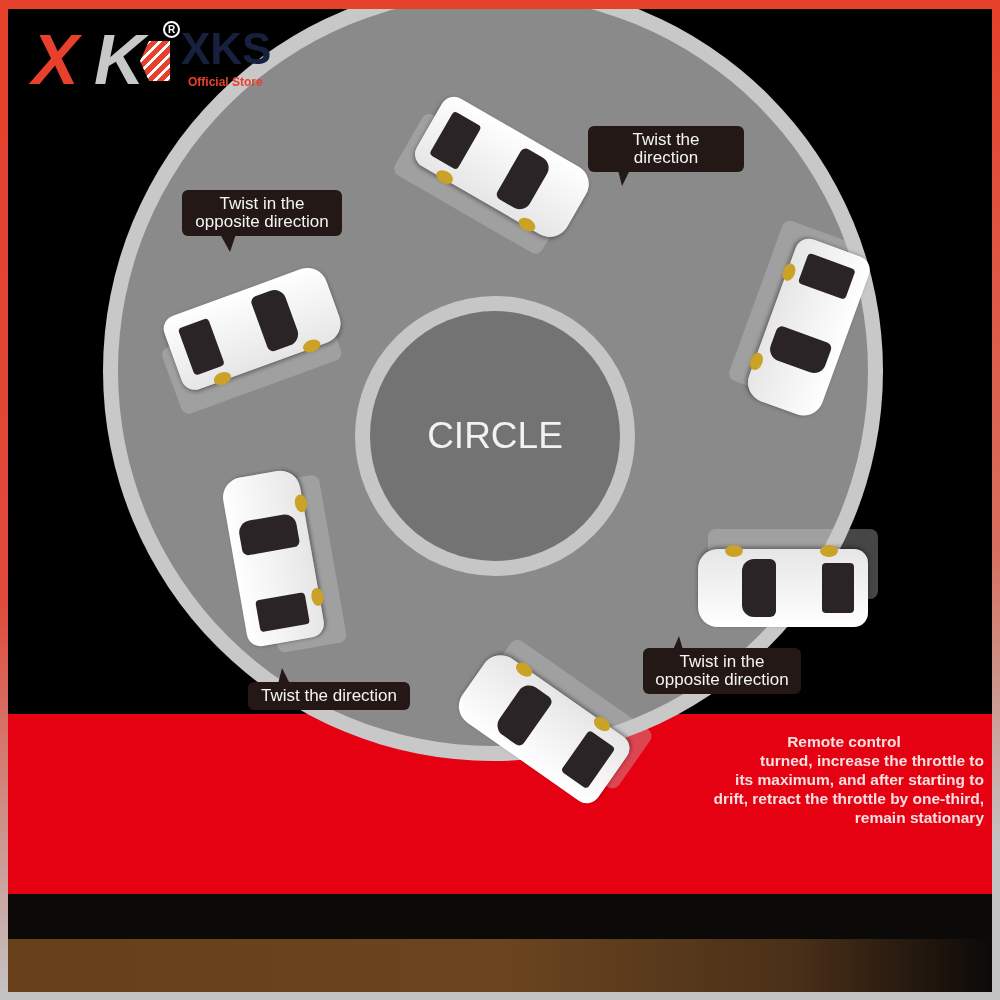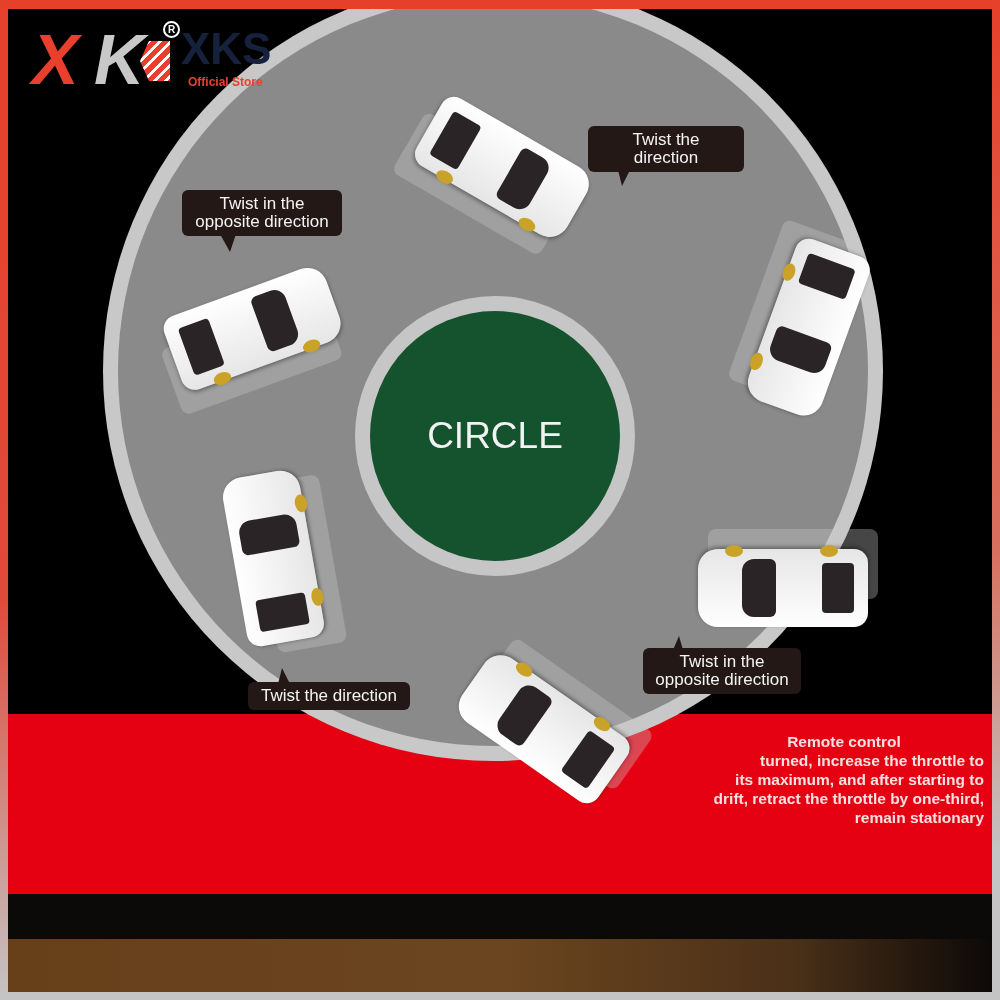--- a/index.html
+++ b/index.html
@@ -9,21 +9,21 @@
   .border-left { position:absolute; left:0; top:0; width:8px; height:1000px; background:linear-gradient(#e5402a,#e04a3a 60%,#c9a8a4 90%,#c4c4c4); }
   .border-right { position:absolute; right:0; top:0; width:8px; height:1000px; background:linear-gradient(#e5402a,#d8705f 55%,#c4c4c4 85%); }
   .border-bottom { position:absolute; left:0; bottom:0; width:1000px; height:8px; background:#c4c4c4; }
   .canvas { position:absolute; left:8px; top:9px; width:984px; height:983px; background:#000; overflow:hidden; }
   .red-band { position:absolute; left:0; top:705px; width:984px; height:180px; background:#e50012; }
   .dark-band { position:absolute; left:0; top:885px; width:984px; height:45px; background:#0c0a09; }
   .brown-band { position:absolute; left:0; top:930px; width:984px; height:53px; background:linear-gradient(90deg,#67401a 0%,#6b451f 50%,#4a3018 80%,#0c0908 100%); }
   .track-outer { position:absolute; left:95px; top:-28px; width:780px; height:780px; border-radius:50%; background:#c8c8c8; }
   .track { position:absolute; left:110px; top:-13px; width:750px; height:750px; border-radius:50%; background:#8a8a8a; }
   .inner-ring { position:absolute; left:347px; top:287px; width:280px; height:280px; border-radius:50%; background:#c6c6c6; }
-  .inner { position:absolute; left:362px; top:302px; width:250px; height:250px; border-radius:50%; background:#14532d; display:flex; flex-direction:row; align-items:center; justify-content:center; color:#f2f2f2; font-size:37px; line-height:1.2; }
+  .inner { position:absolute; left:362px; top:302px; width:250px; height:250px; border-radius:50%; background:#737373; display:flex; flex-direction:row; align-items:center; justify-content:center; color:#f2f2f2; font-size:37px; line-height:1.2; }
   .bubble { position:absolute; background:#231815; color:#f4f4f4; border-radius:6px; font-size:17px; line-height:18px; text-align:center; padding:5px 10px; }
   .bubble .tail { position:absolute; width:0; height:0; }
   .car { position:absolute; width:170px; height:78px; }
   .car .shadow { position:absolute; left:-10px; top:28px; width:170px; height:70px; background:rgba(200,200,200,0.35); border-radius:8px; }
   .car .body { position:absolute; left:0; top:0; width:170px; height:78px; background:linear-gradient(#ffffff,#e6e6e6); border-radius:14px 20px 20px 14px; box-shadow:0 2px 4px rgba(0,0,0,0.4); }
   .car .rear-win { position:absolute; left:14px; top:14px; width:32px; height:50px; background:#2a2426; border-radius:4px; }
   .car .front-win { position:absolute; left:92px; top:10px; width:34px; height:58px; background:#2a2426; border-radius:6px 12px 12px 6px; }
   .car .wheel { position:absolute; width:18px; height:12px; background:#c9a227; border-radius:50%; }
   .logo { position:absolute; left:24px; top:18px; width:140px; height:66px; }
   .logo .x1 { position:absolute; left:0; top:0; font-size:70px; font-weight:bold; color:#e8402c; line-height:66px; font-style:italic; letter-spacing:-6px; }

